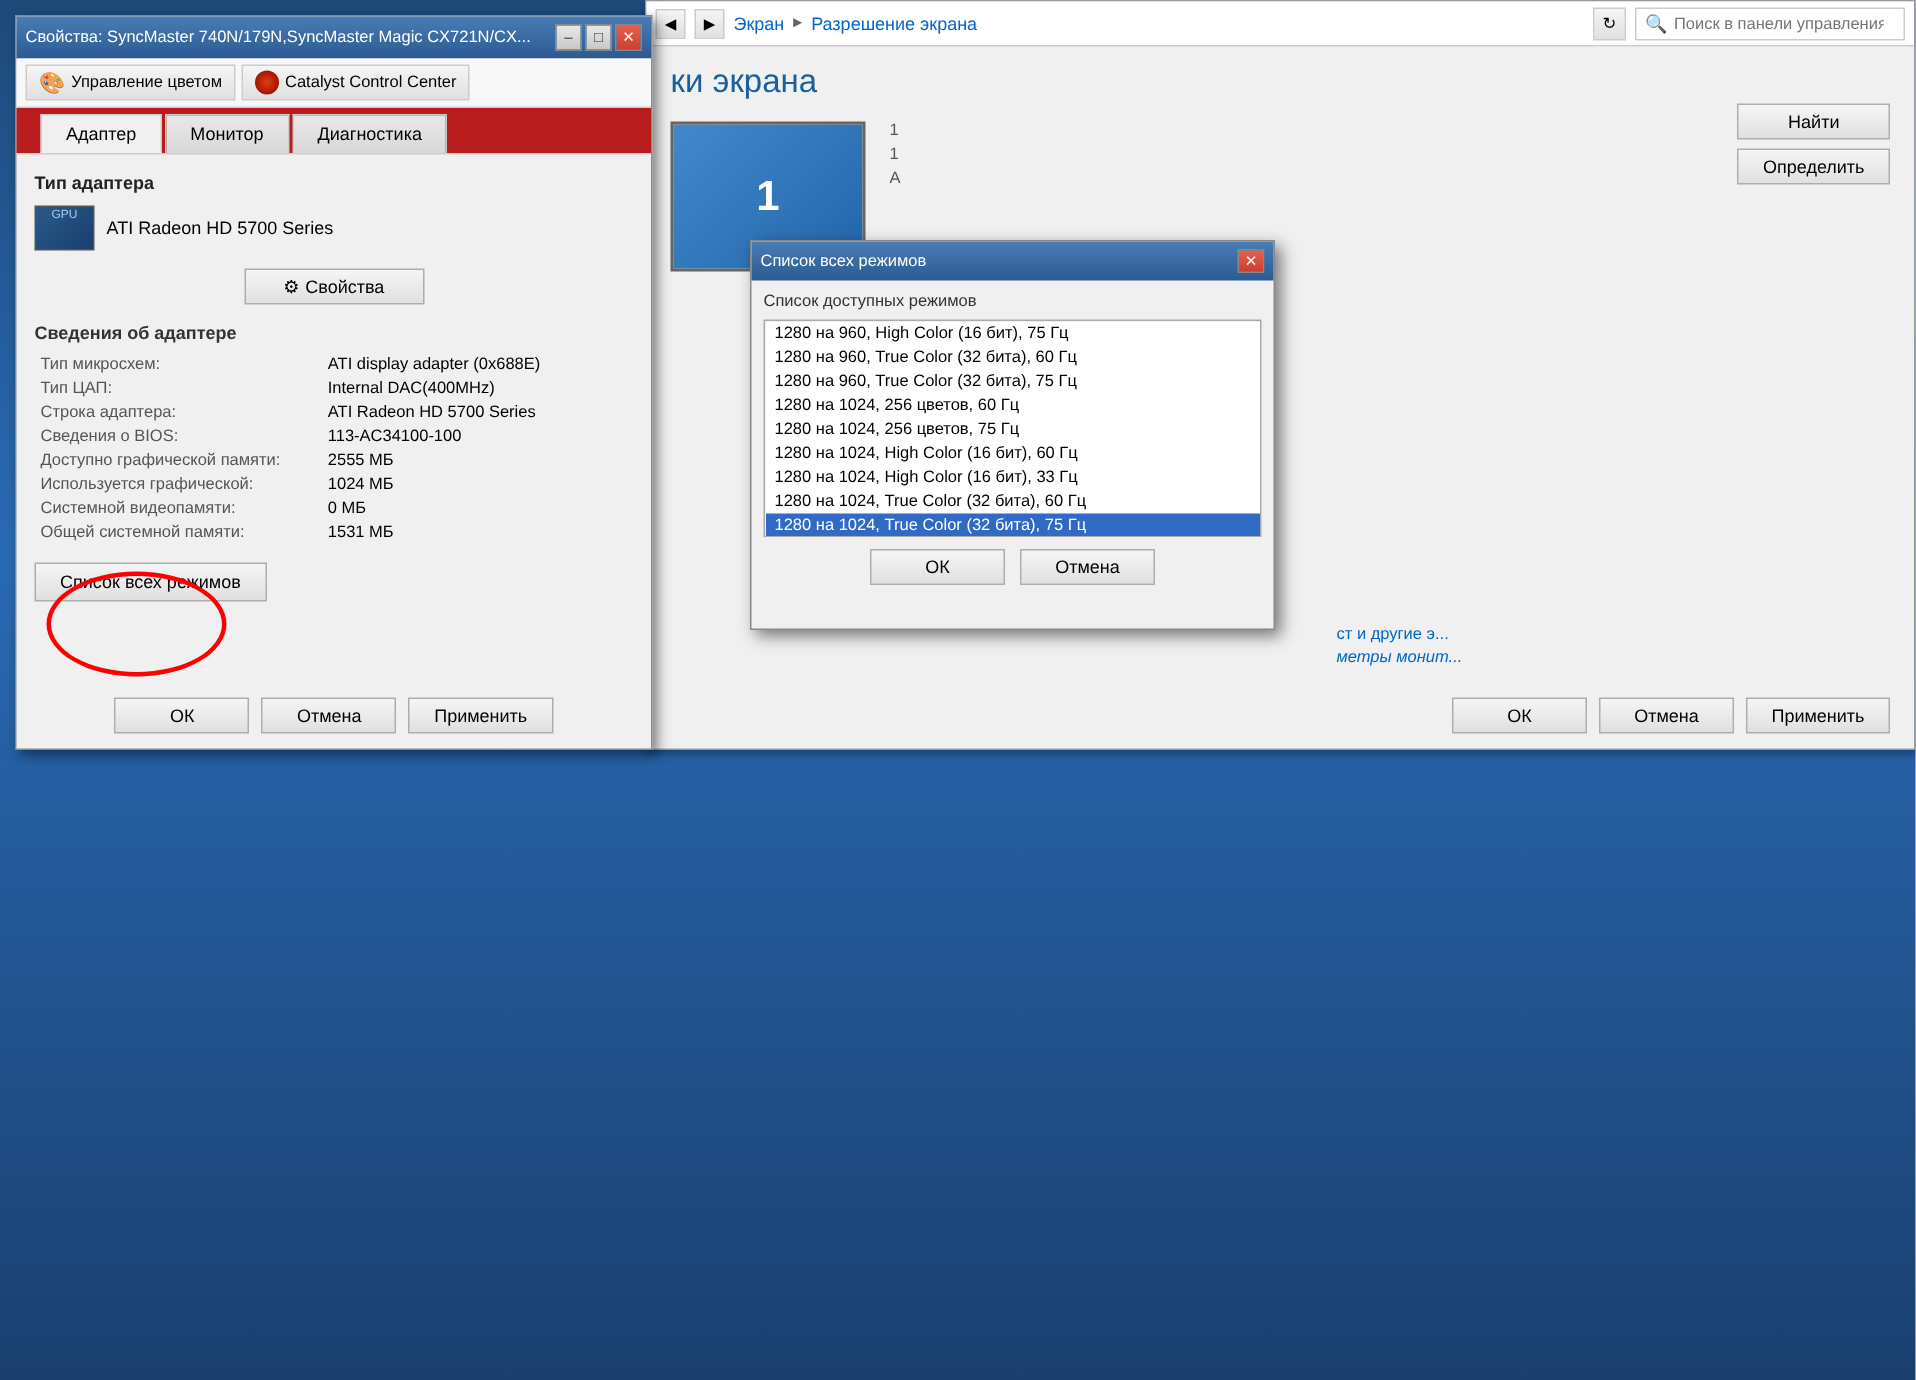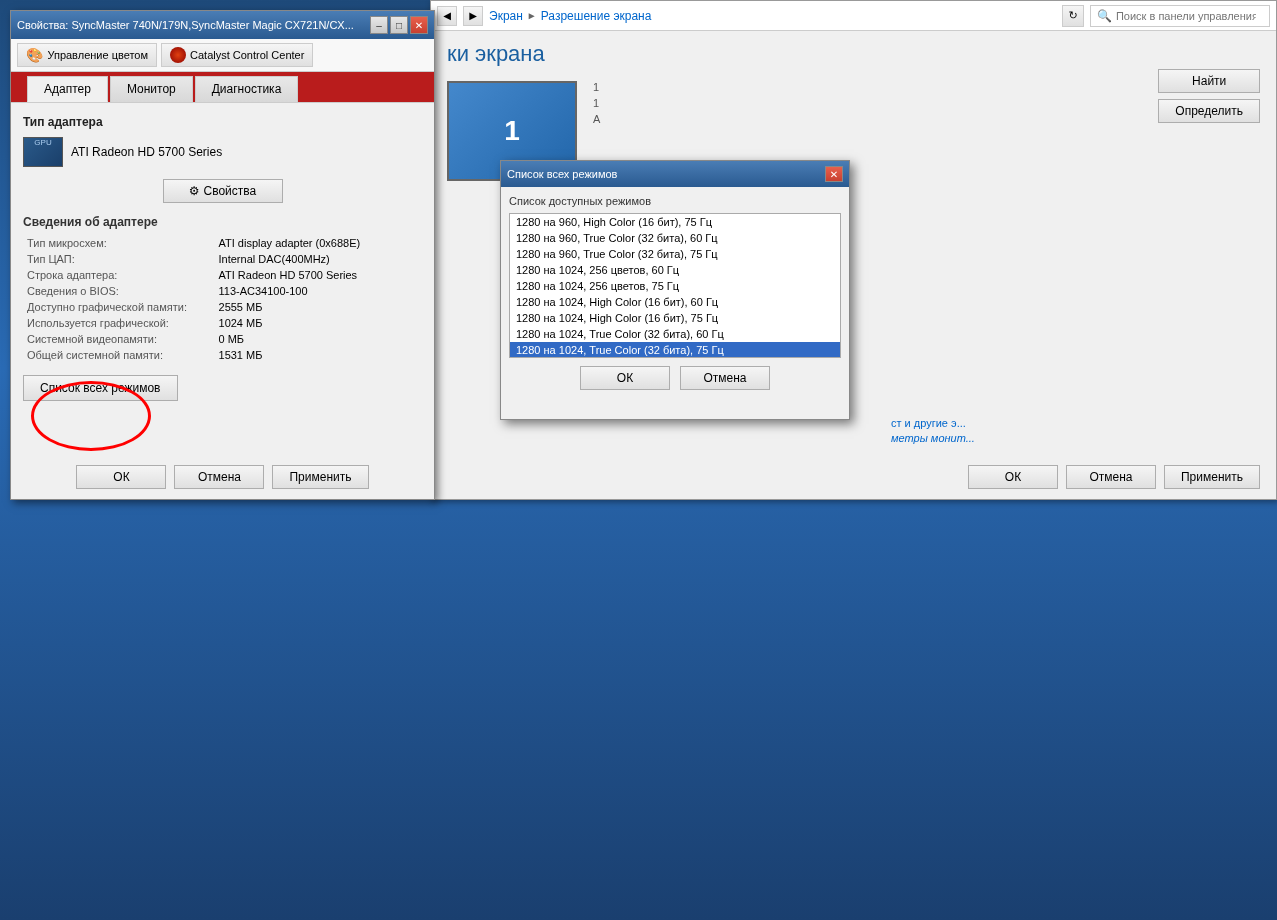--- a/index.html
+++ b/index.html
@@ -593,21 +593,21 @@
   </div>
   <div class="modes-content">
     <div class="modes-sub-label">Список доступных режимов</div>
     <div class="modes-listbox">
       <div class="modes-listbox-item">1280 на 960, High Color (16 бит), 75 Гц</div>
       <div class="modes-listbox-item">1280 на 960, True Color (32 бита), 60 Гц</div>
       <div class="modes-listbox-item">1280 на 960, True Color (32 бита), 75 Гц</div>
       <div class="modes-listbox-item">1280 на 1024, 256 цветов, 60 Гц</div>
       <div class="modes-listbox-item">1280 на 1024, 256 цветов, 75 Гц</div>
       <div class="modes-listbox-item">1280 на 1024, High Color (16 бит), 60 Гц</div>
-      <div class="modes-listbox-item">1280 на 1024, High Color (16 бит), 75 Гц</div>
+      <div class="modes-listbox-item">1280 на 1024, High Color (16 бит), 33 Гц</div>
       <div class="modes-listbox-item">1280 на 1024, True Color (32 бита), 60 Гц</div>
       <div class="modes-listbox-item selected">1280 на 1024, True Color (32 бита), 75 Гц</div>
     </div>
     <div class="modes-footer">
       <button class="win-button">ОК</button>
       <button class="win-button">Отмена</button>
     </div>
   </div>
 </div>
 

